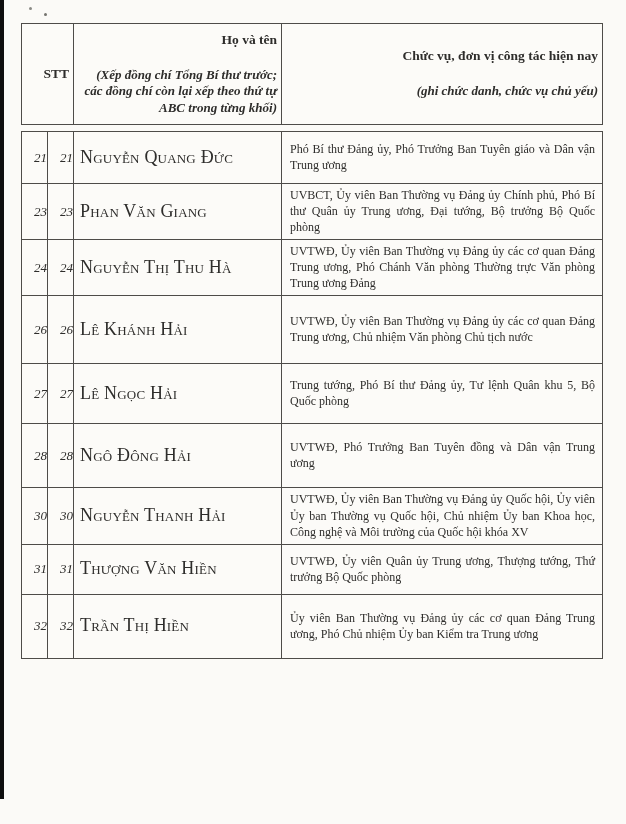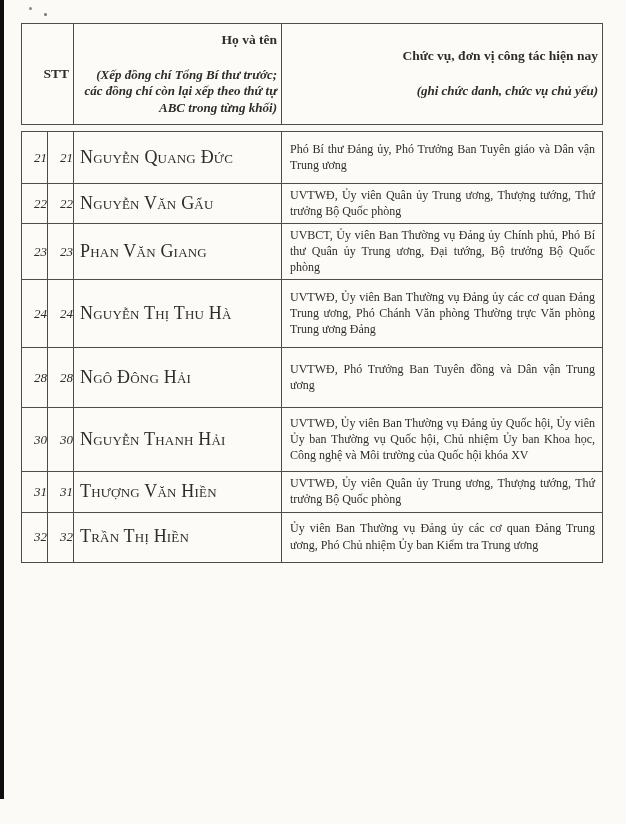--- a/index.html
+++ b/index.html
@@ -99,36 +99,42 @@
         <col class="c4">
       </colgroup>
     <tbody>
         <tr>
       <td class="num">21</td>
       <td class="num">21</td>
       <td class="name">Nguyễn Quang Đức</td>
       <td class="pos">Phó Bí thư Đảng ủy, Phó Trưởng Ban Tuyên giáo và Dân vận Trung ương</td>
     </tr>
     <tr>
-      <td class="num">22</td>
-      <td class="num">22</td>
-      <td class="name">Nguyễn Văn Gấu</td>
-      <td class="pos">UVTWĐ, Ủy viên Quân ủy Trung ương, Thượng tướng, Thứ trưởng Bộ Quốc phòng</td>
-    </tr>
-    <tr>
       <td class="num">23</td>
       <td class="num">23</td>
       <td class="name">Phan Văn Giang</td>
       <td class="pos">UVBCT, Ủy viên Ban Thường vụ Đảng ủy Chính phủ, Phó Bí thư Quân ủy Trung ương, Đại tướng, Bộ trưởng Bộ Quốc phòng</td>
     </tr>
     <tr>
       <td class="num">24</td>
       <td class="num">24</td>
       <td class="name">Nguyễn Thị Thu Hà</td>
       <td class="pos">UVTWĐ, Ủy viên Ban Thường vụ Đảng ủy các cơ quan Đảng Trung ương, Phó Chánh Văn phòng Thường trực Văn phòng Trung ương Đảng</td>
+    </tr>
+    <tr>
+      <td class="num">26</td>
+      <td class="num">26</td>
+      <td class="name">Lê Khánh Hải</td>
+      <td class="pos">UVTWĐ, Ủy viên Ban Thường vụ Đảng ủy các cơ quan Đảng Trung ương, Chủ nhiệm Văn phòng Chủ tịch nước</td>
+    </tr>
+    <tr>
+      <td class="num">27</td>
+      <td class="num">27</td>
+      <td class="name">Lê Ngọc Hải</td>
+      <td class="pos">Trung tướng, Phó Bí thư Đảng ủy, Tư lệnh Quân khu 5, Bộ Quốc phòng</td>
     </tr>
     <tr>
       <td class="num">28</td>
       <td class="num">28</td>
       <td class="name">Ngô Đông Hải</td>
       <td class="pos">UVTWĐ, Phó Trưởng Ban Tuyên đồng và Dân vận Trung ương</td>
     </tr>
     <tr>
       <td class="num">30</td>
       <td class="num">30</td>

